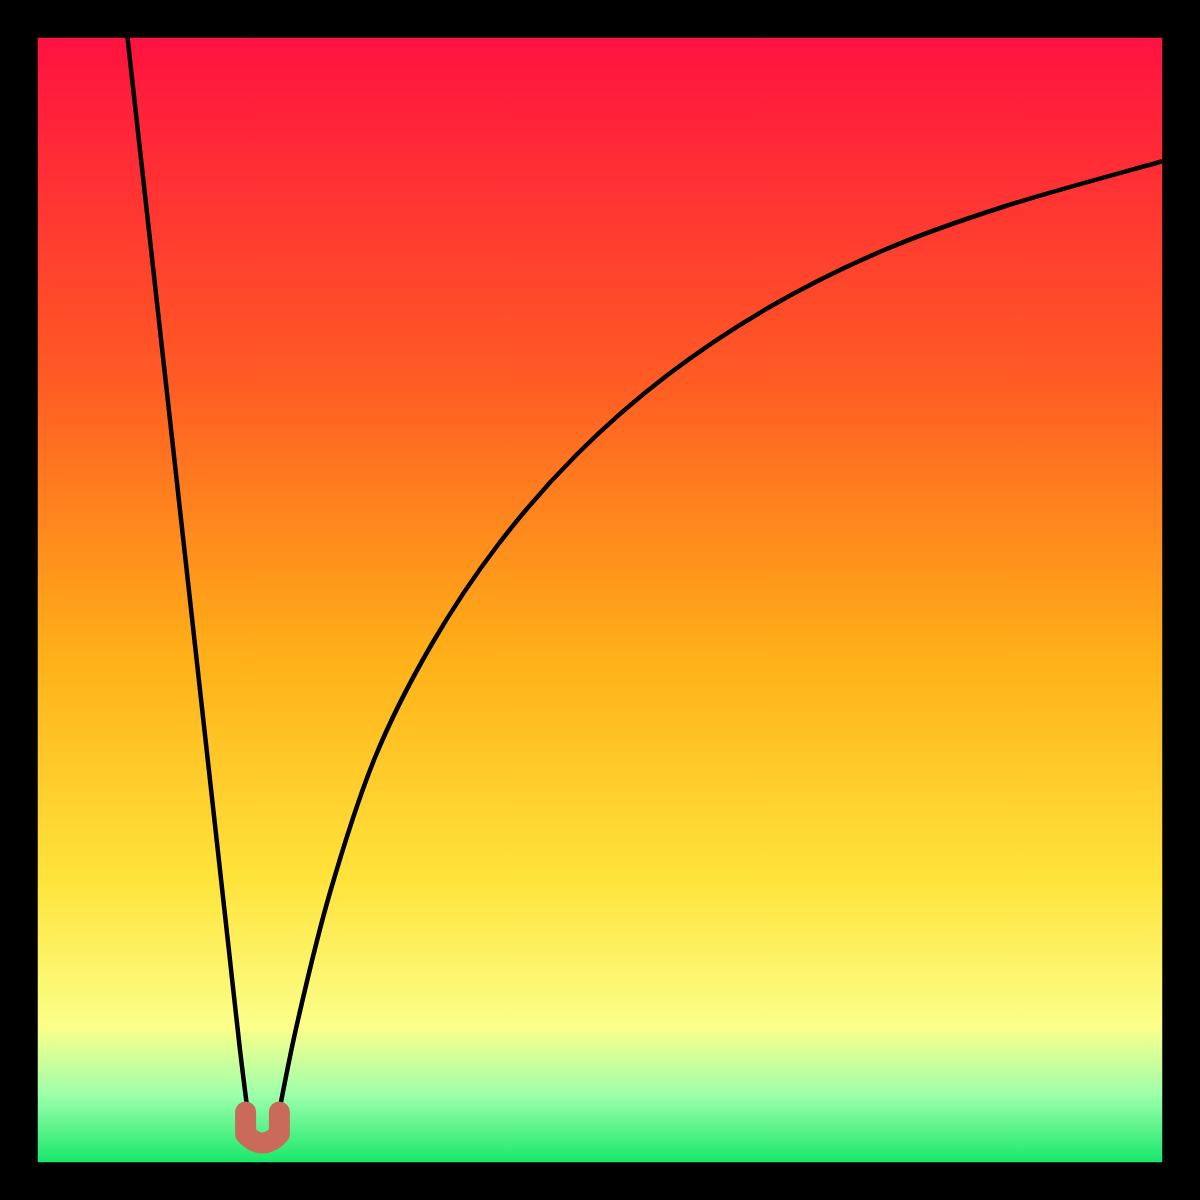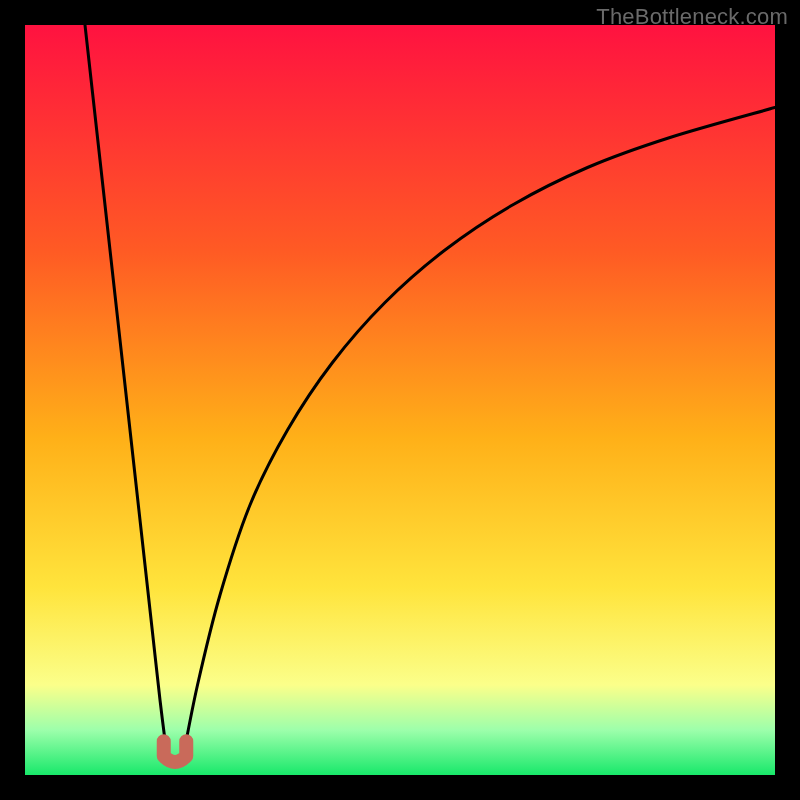--- a/index.html
+++ b/index.html
@@ -56,14 +56,13 @@
     </defs>
 
     <rect x="0" y="0" width="750" height="750" fill="url(#bg-grad)"></rect>
 
     <path id="left-curve" fill="none" stroke-width="3" stroke-linecap="round" d="M 60 0 C 61.25 11.25, 65 45, 67.5 67.5 C 70 90, 72.5 112.5, 75 135 C 77.5 157.5, 80 180, 82.5 202.5 C 85 225, 87.5 247.5, 90 270 C 92.5 292.5, 95 314.99999999999994, 97.5 337.49999999999994 C 100 359.99999999999994, 102.50000000000001 382.5, 105.00000000000001 405 C 107.50000000000001 427.5, 110 450, 112.5 472.5 C 115 495, 117.5 517.5, 120 540 C 122.5 562.5, 125.00000000000001 585, 127.50000000000001 607.5 C 130 630, 132.5 653.75, 135 675 C 137.5 696.25, 141.25 725, 142.5 735" stroke="#000000"></path>
     <path id="right-curve" fill="none" stroke-width="3" stroke-linecap="round" d="M 157.5 735 C 160 722.5, 166.25 687.5, 172.5 660 C 178.75 632.5, 186.25 600, 195 570 C 203.75 540, 213.75 507.5, 225 480 C 236.25 452.5, 248.75 428.75, 262.5 405 C 276.25 381.25, 291.25 358.74999999999994, 307.5 337.49999999999994 C 323.75 316.24999999999994, 341.25 296.25, 360 277.5 C 378.75 258.75, 398.75000000000006 241.25, 420.00000000000006 225 C 441.25000000000006 208.75, 463.75 193.75, 487.5 180 C 511.25 166.25, 536.25 153.75, 562.5 142.5 C 588.75 131.25, 613.75 122.5, 645 112.5 C 676.25 102.5, 732.5 87.5, 750 82.5" stroke="#000000"></path>
 
     <path id="min-marker" fill="none" stroke-width="14" stroke-linejoin="round" stroke-linecap="round" d="M 138.75 716.25 L 138.75 731 Q 150 743 161.25 731 L 161.25 716.25" stroke="#c96a5a"></path>
   </svg>
 
-  <div class="watermark">TheBottleneck.com</div>
 </div>
 
 </body></html>

